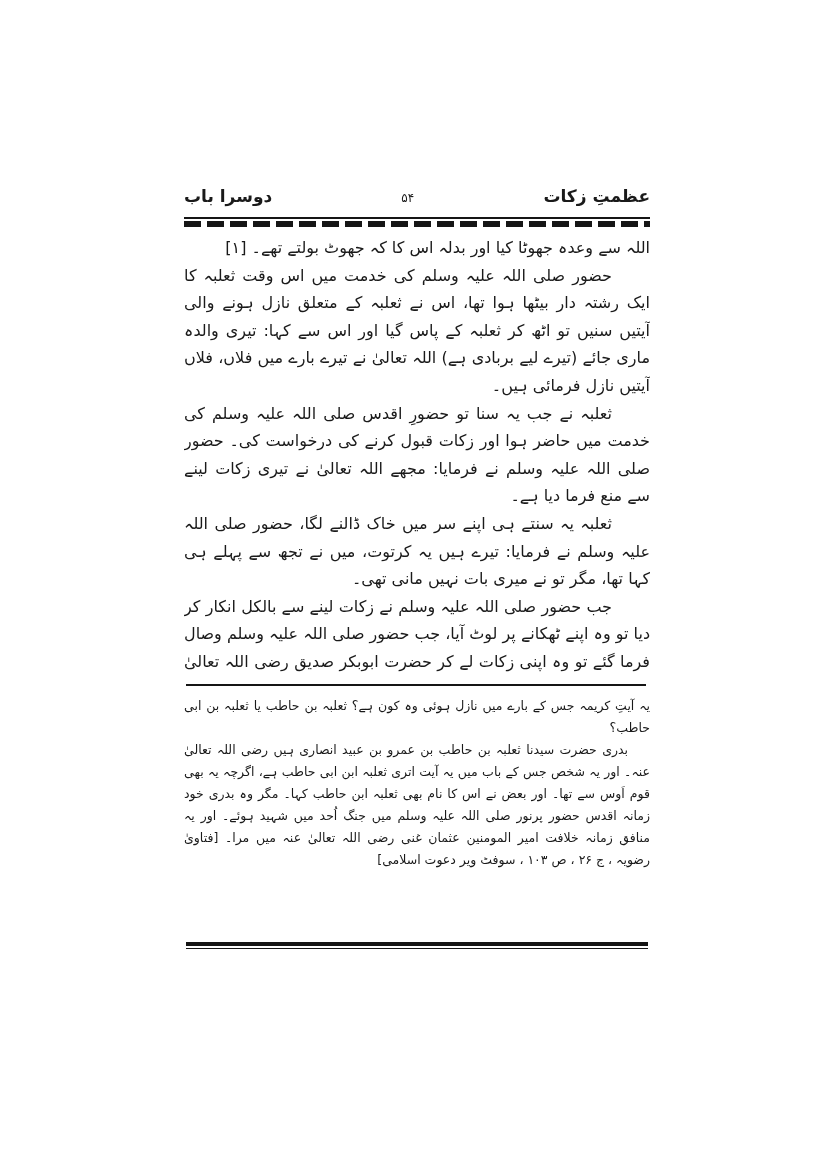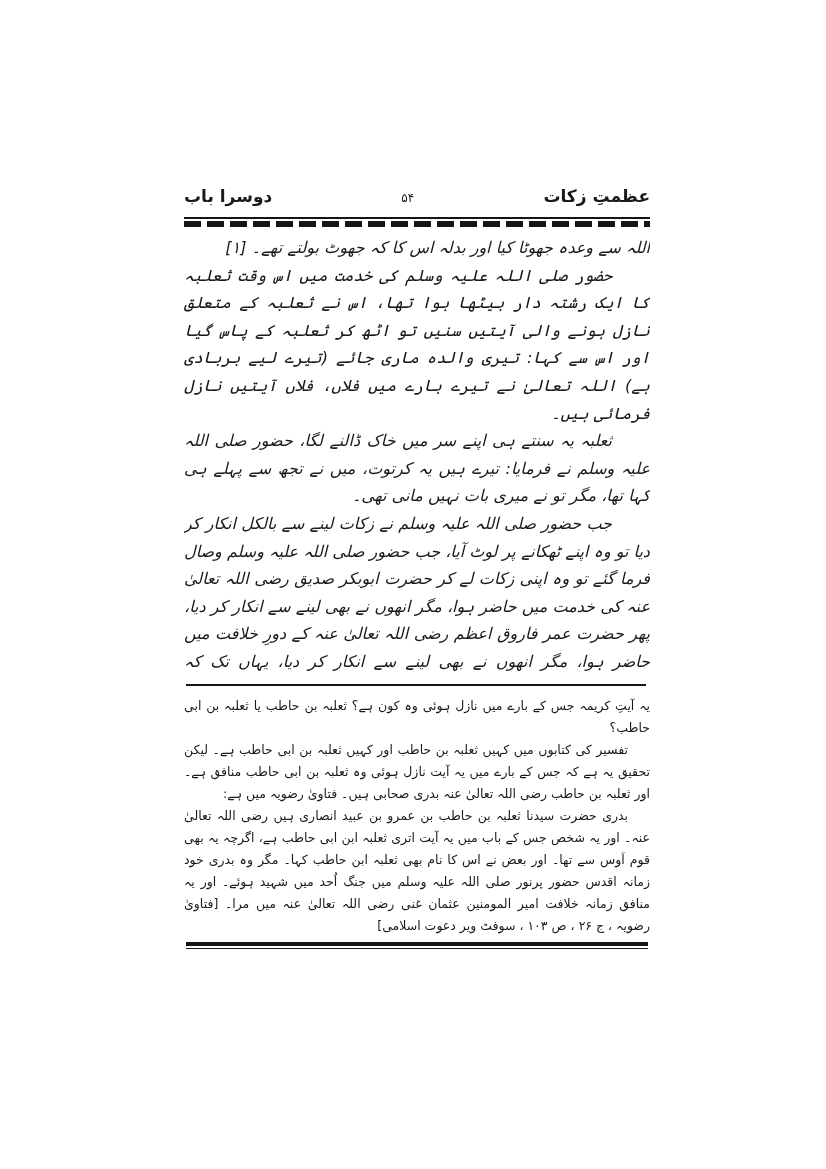--- a/index.html
+++ b/index.html
@@ -63,21 +63,21 @@
     top: 234px;
     right: 176px;
     width: 466px;
     height: 446px;
     overflow: hidden;
     font-size: 16px;
     line-height: 27.6px;
     text-align: justify;
     text-justify: inter-word;
   }
-  .body-text p { text-indent: 38px; font-style: italic; }
+  .body-text p { text-indent: 38px; }
   .body-text p.no-indent { text-indent: 0; }
 
   
   .footnote-separator {
     position: absolute;
     top: 684px;
     right: 180px;
     width: 460px;
     border-top: 2px solid #151515;
   }
@@ -123,29 +123,29 @@
   </div>
 
   <div class="header-rule">
     <div class="solid"></div>
     <div class="dashed"></div>
   </div>
 
   <div class="body-text">
     <p class="no-indent">اللہ سے وعدہ جھوٹا کیا اور بدلہ اس کا کہ جھوٹ بولتے تھے۔ [۱]</p>
     <p>حضور صلی اللہ علیہ وسلم کی خدمت میں اس وقت ثعلبہ کا ایک رشتہ دار بیٹھا ہوا تھا، اس نے ثعلبہ کے متعلق نازل ہونے والی آیتیں سنیں تو اٹھ کر ثعلبہ کے پاس گیا اور اس سے کہا: تیری والدہ ماری جائے (تیرے لیے بربادی ہے) اللہ تعالیٰ نے تیرے بارے میں فلاں، فلاں آیتیں نازل فرمائی ہیں۔</p>
+    <p>ثعلبہ نے جب یہ سنا تو حضورِ اقدس صلی اللہ علیہ وسلم کی خدمت میں حاضر ہوا اور زکات قبول کرنے کی درخواست کی۔ حضور صلی اللہ علیہ وسلم نے فرمایا: مجھے اللہ تعالیٰ نے تیری زکات لینے سے منع فرما دیا ہے۔</p>
     <p>ثعلبہ یہ سنتے ہی اپنے سر میں خاک ڈالنے لگا، حضور صلی اللہ علیہ وسلم نے فرمایا: تیرے ہیں یہ کرتوت، میں نے تجھ سے پہلے ہی کہا تھا، مگر تو نے میری بات نہیں مانی تھی۔</p>
     <p>جب حضور صلی اللہ علیہ وسلم نے زکات لینے سے بالکل انکار کر دیا تو وہ اپنے ٹھکانے پر لوٹ آیا، جب حضور صلی اللہ علیہ وسلم وصال فرما گئے تو وہ اپنی زکات لے کر حضرت ابوبکر صدیق رضی اللہ تعالیٰ عنہ کی خدمت میں حاضر ہوا، مگر انھوں نے بھی لینے سے انکار کر دیا، پھر حضرت عمر فاروق اعظم رضی اللہ تعالیٰ عنہ کے دورِ خلافت میں حاضر ہوا، مگر انھوں نے بھی لینے سے انکار کر دیا، یہاں تک کہ حضرت عثمان غنی رضی اللہ تعالیٰ عنہ کے خلیفہ بنے کے بعد ثعلبہ کا انتقال ہو گیا۔ [۲]</p>
   </div>
 
   <div class="footnote-separator"></div>
 
   <div class="footnotes">
     <p class="fn-heading">یہ آیتِ کریمہ جس کے بارے میں نازل ہوئی وہ کون ہے؟ ثعلبہ بن حاطب یا ثعلبہ بن ابی حاطب؟</p>
-    <p class="fn-para">تفسیر کی کتابوں میں کہیں ثعلبہ بن حاطب اور کہیں ثعلبہ بن ابی حاطب ہے۔ لیکن تحقیق یہ ہے کہ جس کے بارے میں یہ آیت نازل ہوئی وہ ثعلبہ بن ابی حاطب منافق ہے۔ اور ثعلبہ بن حاطب رضی اللہ تعالیٰ عنہ بدری صحابی ہیں۔ فتاویٰ رضویہ میں ہے:</p>
     <p class="fn-quote">بدری حضرت سیدنا ثعلبہ بن حاطب بن عمرو بن عبید انصاری ہیں رضی اللہ تعالیٰ عنہ۔ اور یہ شخص جس کے باب میں یہ آیت اتری ثعلبہ ابن ابی حاطب ہے، اگرچہ یہ بھی قوم اَوس سے تھا۔ اور بعض نے اس کا نام بھی ثعلبہ ابن حاطب کہا۔ مگر وہ بدری خود زمانہ اقدس حضور پرنور صلی اللہ علیہ وسلم میں جنگ اُحد میں شہید ہوئے۔ اور یہ منافق زمانہ خلافت امیر المومنین عثمان غنی رضی اللہ تعالیٰ عنہ میں مرا۔ [فتاویٰ رضویہ ، ج ۲۶ ، ص ۱۰۳ ، سوفٹ ویر دعوت اسلامی]</p>
   </div>
 
   <div class="bottom-rule">
     <div class="thick"></div>
     <div class="thin"></div>
   </div>
 
 </div>
 

